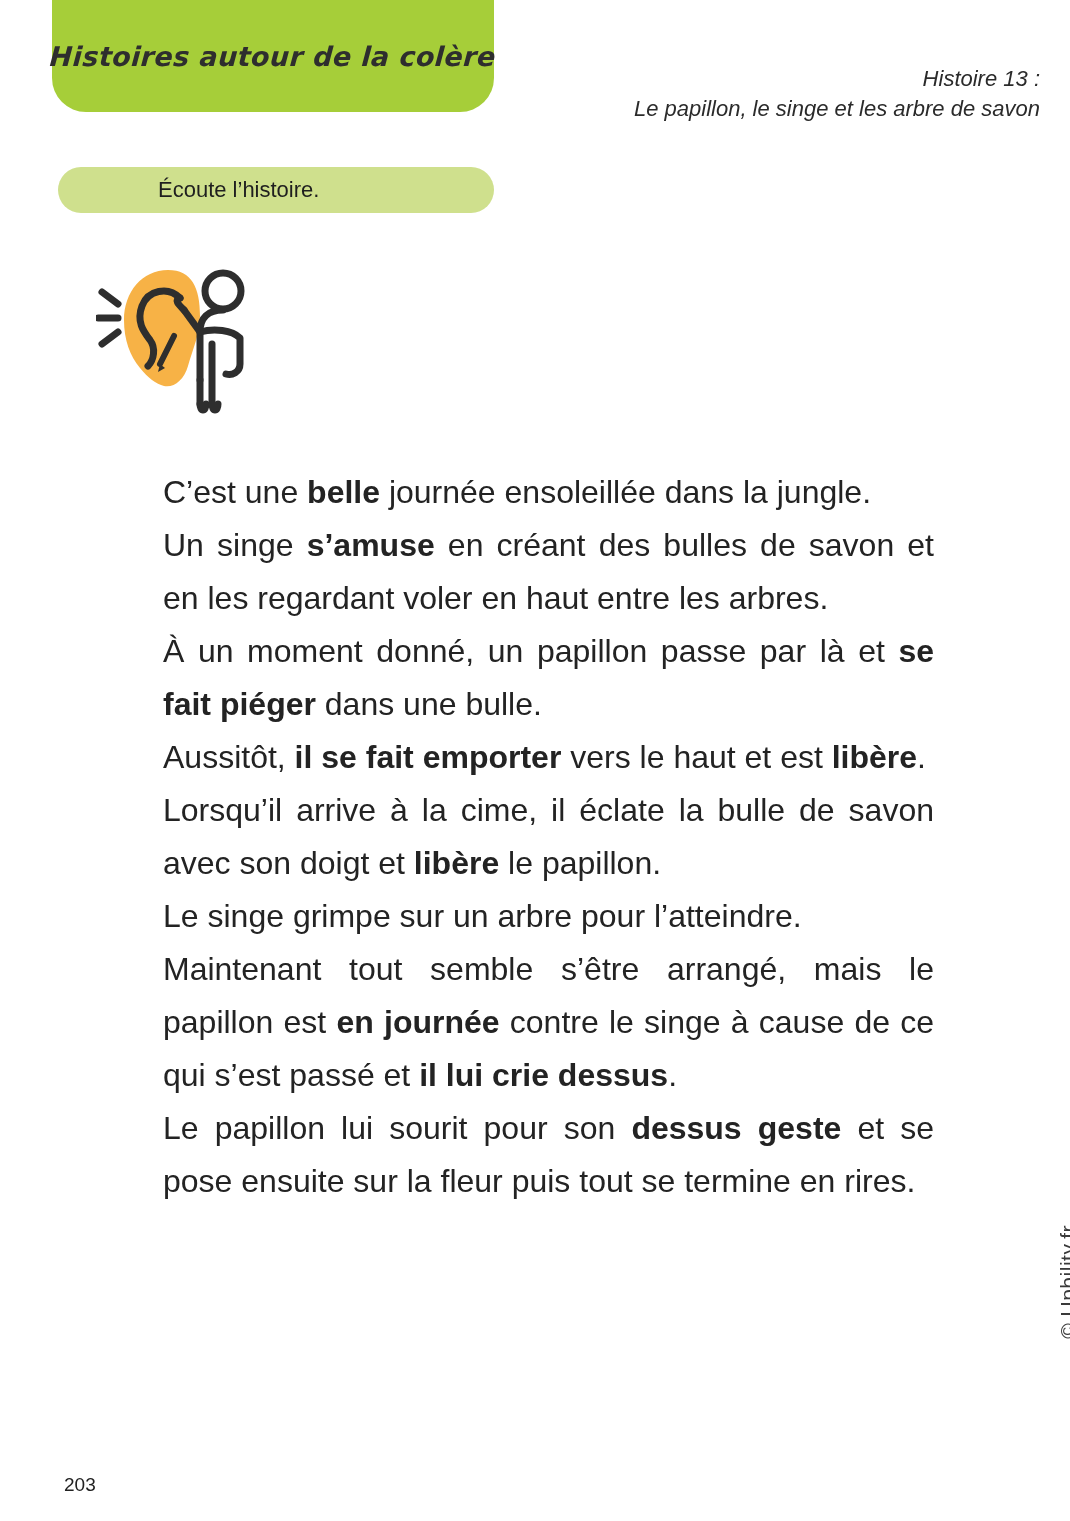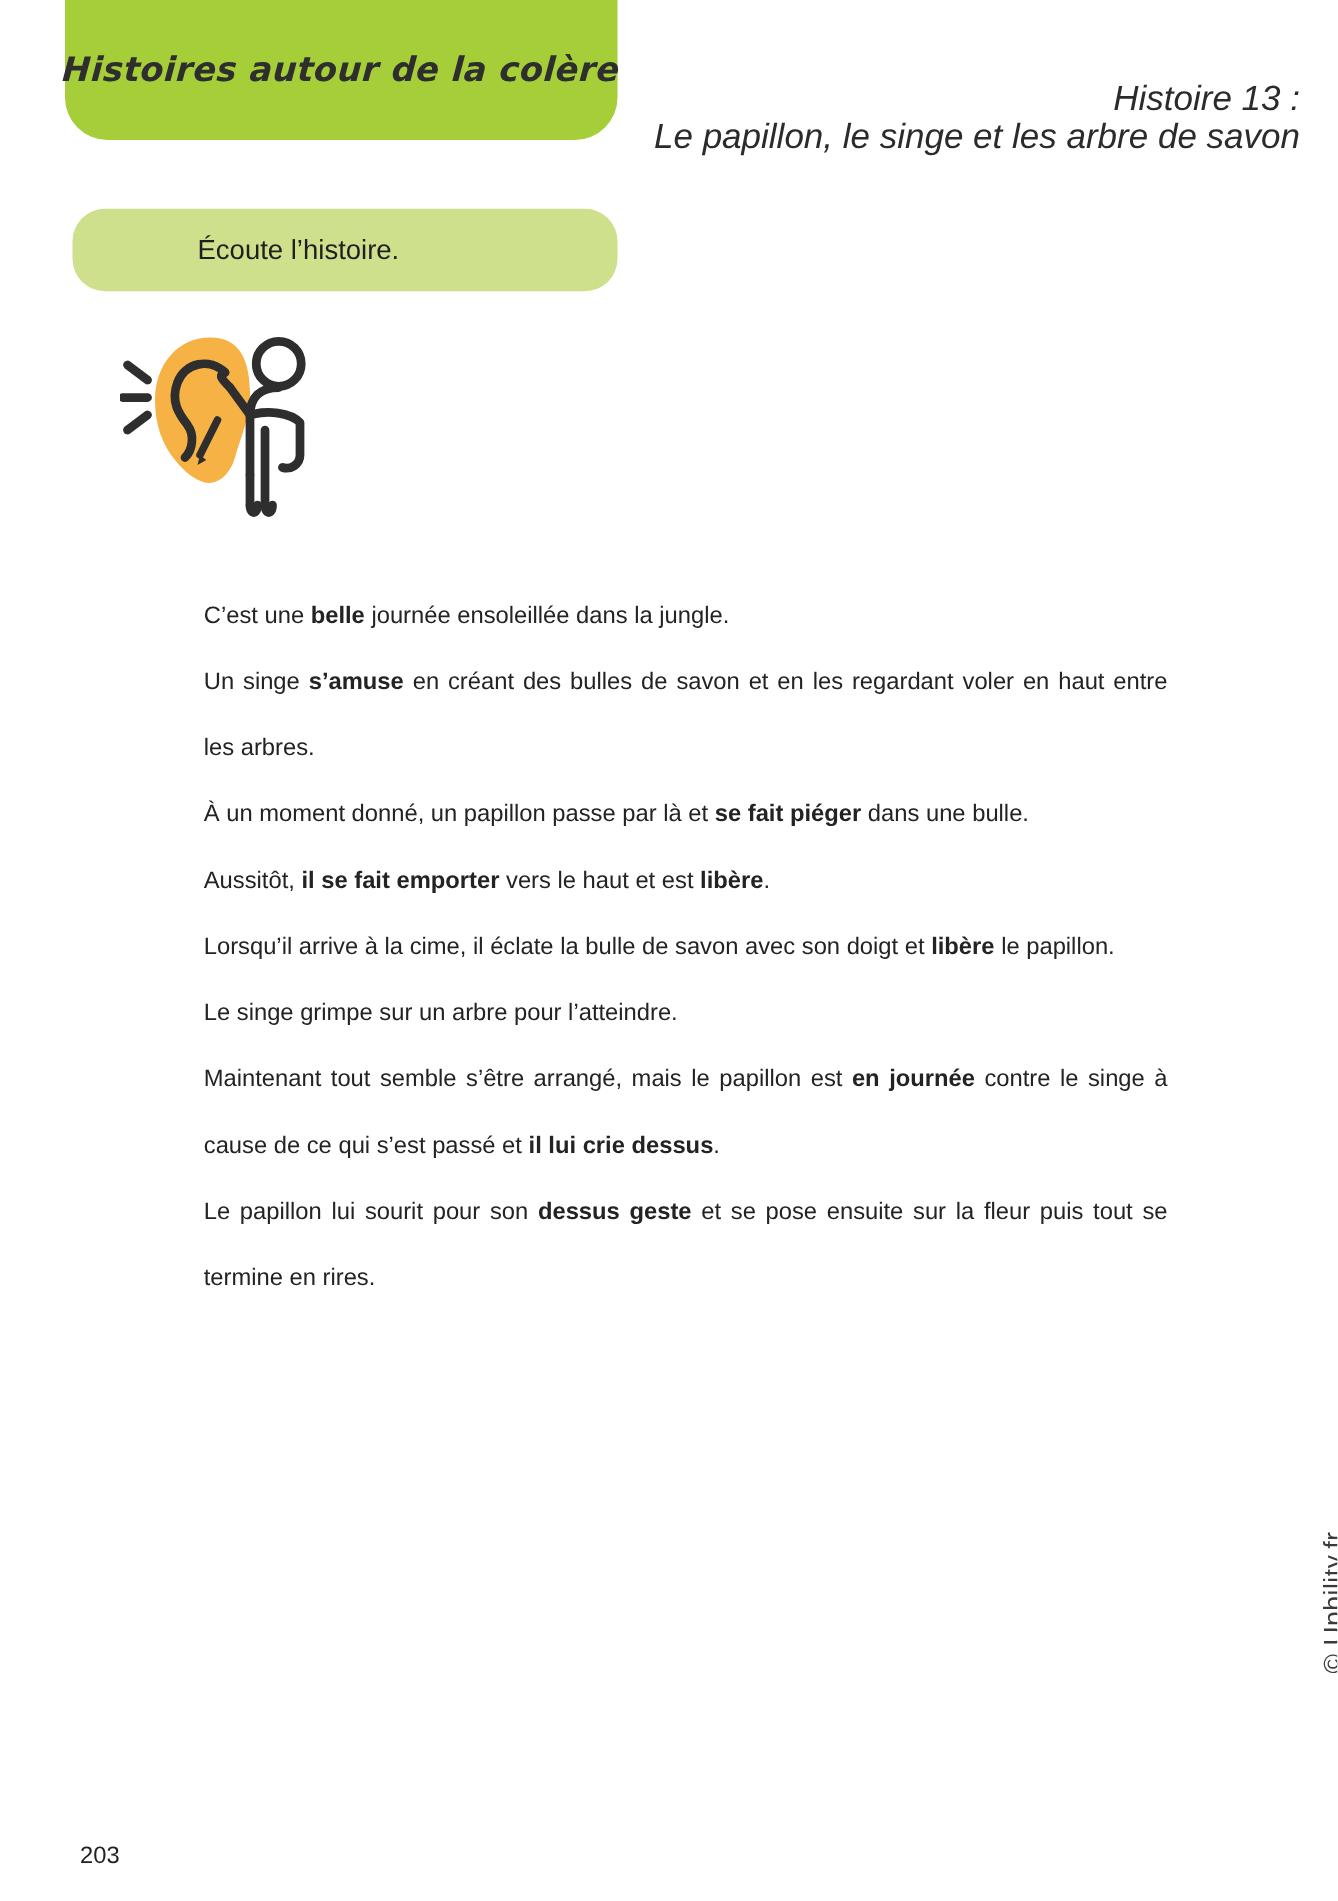--- a/index.html
+++ b/index.html
@@ -44,32 +44,32 @@
     white-space: nowrap;
   }
 
   
   .header-right {
     position: absolute;
     right: 30px;
     top: 64px;
     text-align: right;
     font-style: italic;
-    font-size: 28px;
+    font-size: 22px;
     line-height: 30px;
     color: #2b2b2b;
   }
 
   
   .pill {
     position: absolute;
     left: 58px;
     top: 167px;
     width: 436px;
-    height: 66px;
+    height: 46px;
     background: #cfe08d;
     border-radius: 26px;
     display: flex;
     align-items: center;
     box-sizing: border-box;
     padding-left: 100px;
   }
   .pill-label {
     font-size: 22px;
     color: #1f1f1f;
@@ -87,21 +87,21 @@
 
   
   .story {
     position: absolute;
     left: 163px;
     top: 466px;
     width: 771px;
   }
   .story p {
     margin: 0 0 0 0;
-    font-size: 19px;
+    font-size: 32px;
     line-height: 53px;
     color: #232323;
     text-align: justify;
     text-justify: inter-word;
   }
   .story p b {
     font-weight: bold;
   }
 
   

